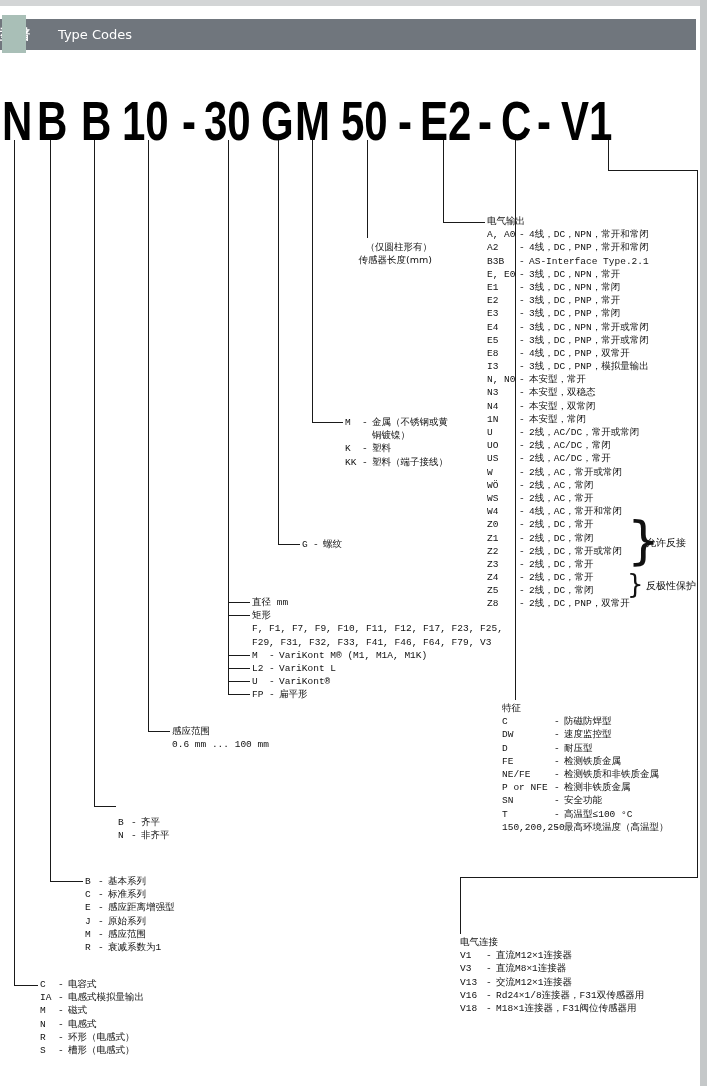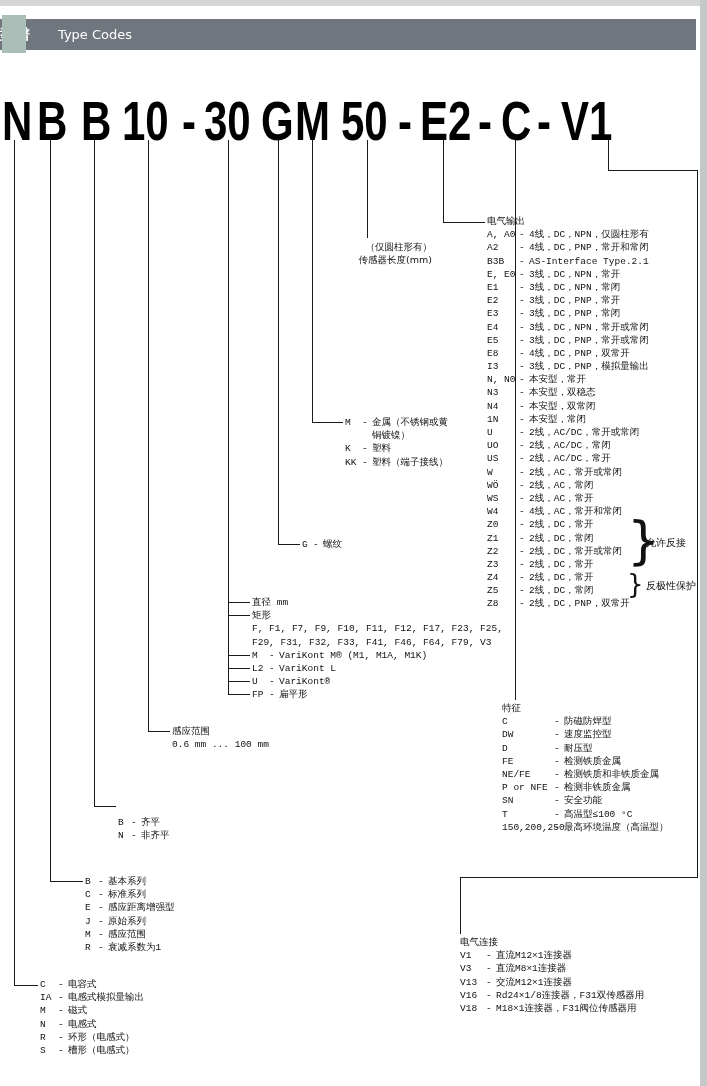--- a/index.html
+++ b/index.html
@@ -81,21 +81,21 @@
 <div class="hl" style="left:608px;top:170px;width:90px"></div>
 <div class="vl" style="left:697px;top:170px;height:708px"></div>
 <div class="hl" style="left:460px;top:877px;width:238px"></div>
 <div class="vl" style="left:460px;top:877px;height:57px"></div>
 
 <div class="blk" style="left:487px;top:215px;--cw:32px">
   <span class="btitle">电气输出</span>
   <div>
 
   <div class="row">
-      <span class="rcode">A, A0</span><span class="rdash">-</span><span class="rdesc">4线，DC，NPN，仅圆柱形有</span>
+      <span class="rcode">A, A0</span><span class="rdash">-</span><span class="rdesc">4线，DC，NPN，常开和常闭</span>
     </div>
       <div class="row">
       <span class="rcode">A2</span><span class="rdash">-</span><span class="rdesc">4线，DC，PNP，常开和常闭</span>
     </div>
       <div class="row">
       <span class="rcode">B3B</span><span class="rdash">-</span><span class="rdesc">AS-Interface Type.2.1</span>
     </div>
       <div class="row">
       <span class="rcode">E, E0</span><span class="rdash">-</span><span class="rdesc">3线，DC，NPN，常开</span>
     </div>

